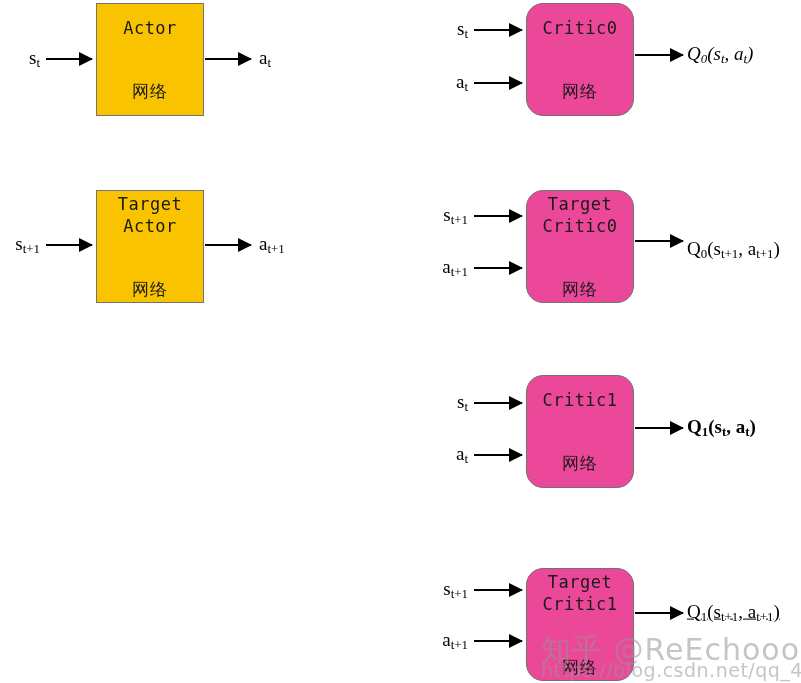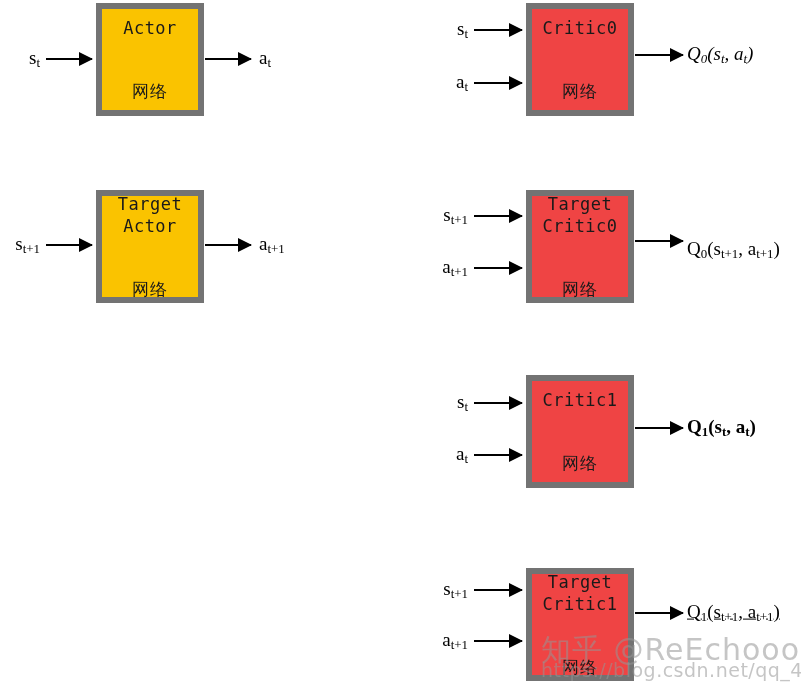--- a/index.html
+++ b/index.html
@@ -13,33 +13,33 @@
     height: 683px;
     background: #ffffff;
     overflow: hidden;
     font-family: "Liberation Serif", "DejaVu Serif", serif;
   }
 
   
   .node-box {
     position: absolute;
     box-sizing: border-box;
-    border: 6px solid #737373;
+    border: 1px solid #737373;
     display: flex;
     flex-direction: column;
     align-items: center;
     justify-content: center;
     font-family: "DejaVu Sans Mono", "Liberation Mono", monospace;
     font-size: 17px;
     color: #1a1a1a;
     line-height: 1.32;
     letter-spacing: 0.5px;
   }
   .node-box.actor   { background: #FAC300; }
-  .node-box.critic  { background: #ef4444; }
+  .node-box.critic  { background: #ec4899; border-radius: 17px; }
   .node-line { white-space: nowrap; }
   .node-line.cjk {
     font-family: "DejaVu Sans", "Liberation Sans", sans-serif;
     font-size: 17px;
     letter-spacing: 1px;
     margin-top: 40px;
   }
 
   
   .arrow {

